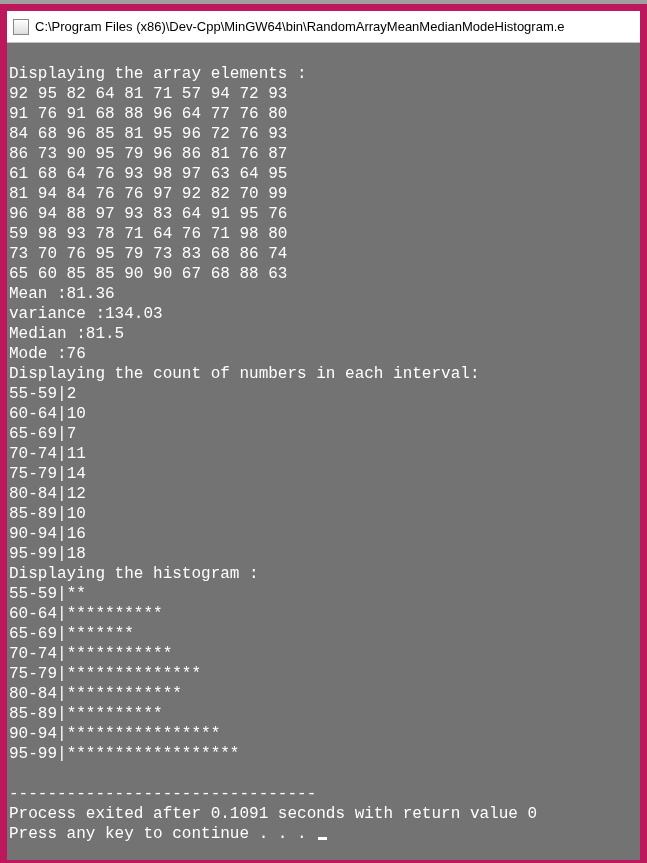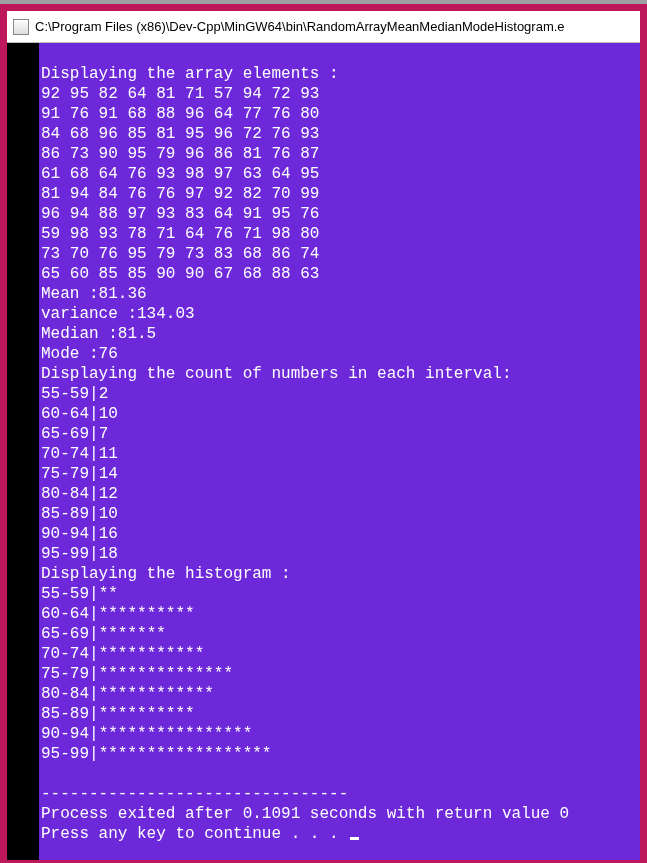--- a/index.html
+++ b/index.html
@@ -34,28 +34,27 @@
     background: linear-gradient(#fff, #ddd);
     flex: 0 0 16px;
   }
   .title-text {
     flex: 1 1 auto;
     overflow: hidden;
     text-overflow: clip;
   }
   .console {
     flex: 1 1 auto;
-    background: #6d28d9;
+    background: #737373;
     color: #fff;
     font-size: 16px;
     line-height: 20px;
     padding: 1px 2px;
     white-space: pre;
     overflow: hidden;
-    margin-left: 32px;
   }
   .cursor {
     display: inline-block;
     width: 9px; height: 3px;
     background: #fff;
     vertical-align: baseline;
     margin-left: 2px;
     position: relative;
     top: 2px;
   }

